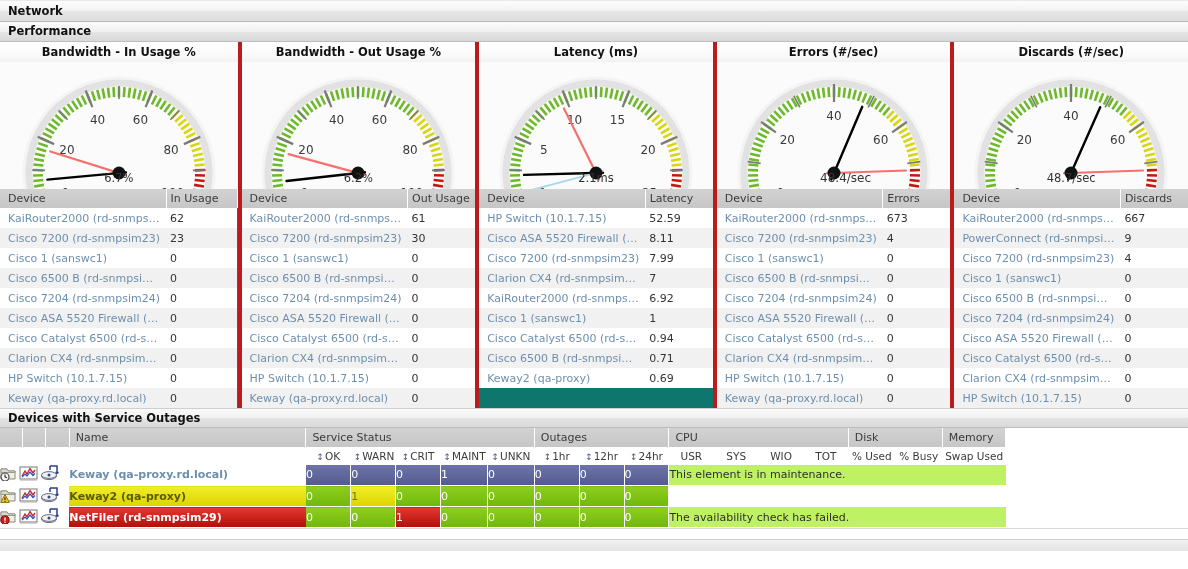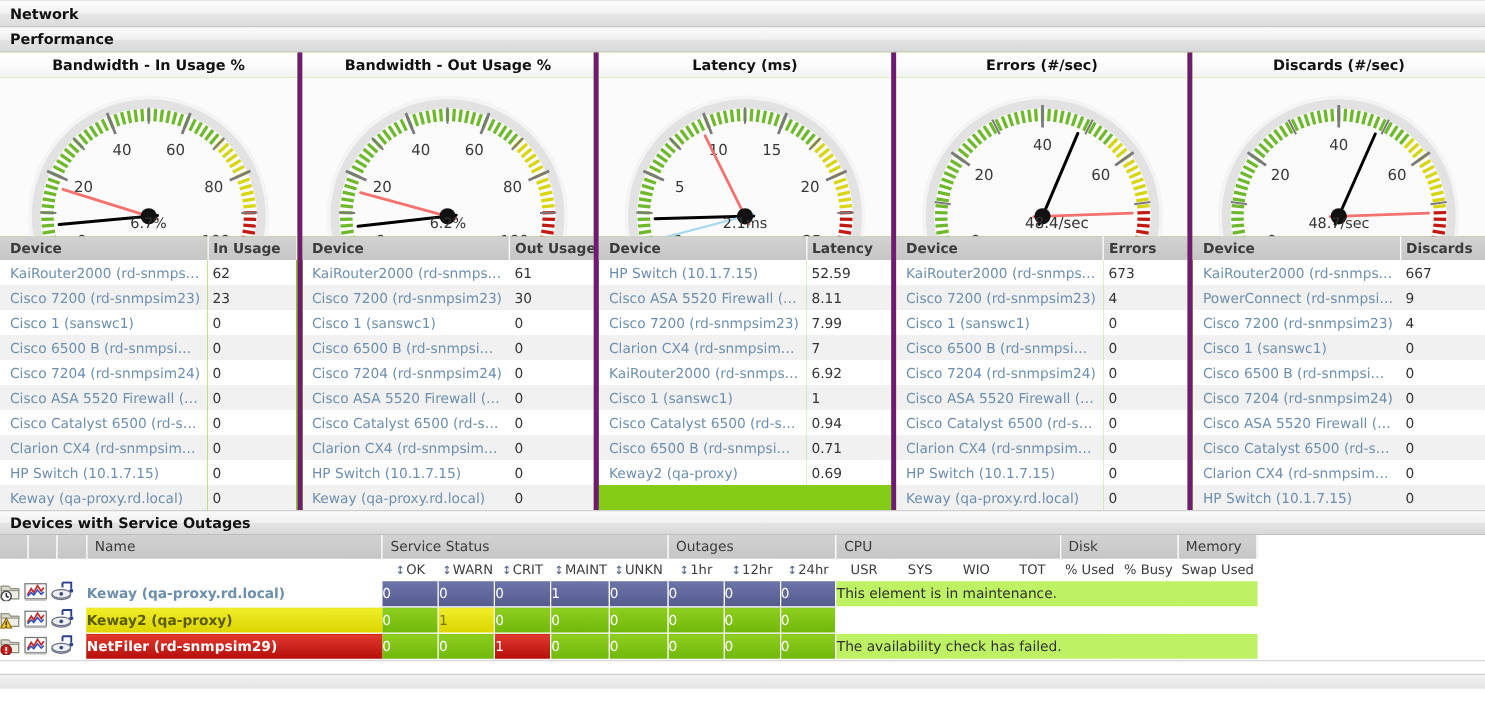--- a/index.html
+++ b/index.html
@@ -34,21 +34,21 @@
     height: 20px; line-height: 19px;
     padding-left: 8px;
     font-weight: bold; font-size: 11.5px; color: #111;
     background: linear-gradient(to bottom, #fbfbfb 0%, #f0f0f0 50%, #e4e4e4 52%, #d9d9d9 100%);
     border-bottom: 1px solid #bdbdbd;
     border-top: 1px solid #cfcfcf;
   }
 
   
   .panels { display: flex; width: 1188px; background:#fff; }
-  .panel { width: 237.6px; background: #84cc16; position: relative; }
+  .panel { width: 237.6px; background: #0f766e; position: relative; }
   .panel-title {
     text-align: center;
     font-weight: bold;
     font-size: 11.5px;
     color: #111;
     height: 20px;
     line-height: 20px;
     background: linear-gradient(to bottom,#ffffff 0%, #fafafa 60%, #f2f2f2 100%);
   }
   .gauge-wrap {
@@ -57,42 +57,42 @@
     display: flex; align-items: flex-start; justify-content: center;
     padding-top: 3px;
   }
   .gauge-wrap svg { display:block; }
 
   
   table.metric { width: 100%; border-collapse: collapse; table-layout: fixed; }
   table.metric th {
     background: linear-gradient(to bottom,#d2d2d2 0%, #c6c6c6 100%);
     color: #3b3b3b;
-    font-weight: bold;
+    font-weight: normal;
     font-size: 11px;
     text-align: left;
     padding: 3px 6px 3px 8px;
     height: 19px;
     border-right: 1px solid #ffffff;
     white-space: nowrap;
   }
   table.metric th.val { text-align: left; padding-left: 4px; }
   table.metric td {
     font-size: 11px;
     padding: 3px 6px 3px 8px;
     height: 20px;
     color: #6d8fae;
     white-space: nowrap;
     overflow: hidden;
     text-overflow: ellipsis;
   }
   table.metric td.val { color: #333; padding-left: 4px; }
   table.metric tr:nth-child(even) td { background: #f1f1f1; }
   table.metric tr:nth-child(odd) td { background: #ffffff; }
-  .panel + .panel { border-left: 4px solid #701a75; }
+  .panel + .panel { border-left: 4px solid #b91c1c; }
 
   
   .outage-scroll { width: 1188px; background:#fff; }
   table.outages { border-collapse: collapse; table-layout: fixed; width: 1006px; }
   table.outages th {
     background: linear-gradient(to bottom,#d2d2d2 0%, #c6c6c6 100%);
     color: #3b3b3b; font-weight: normal; font-size: 11px;
     text-align: left; padding: 3px 6px; height: 19px;
     border-right: 1px solid #fff; white-space: nowrap;
   }

